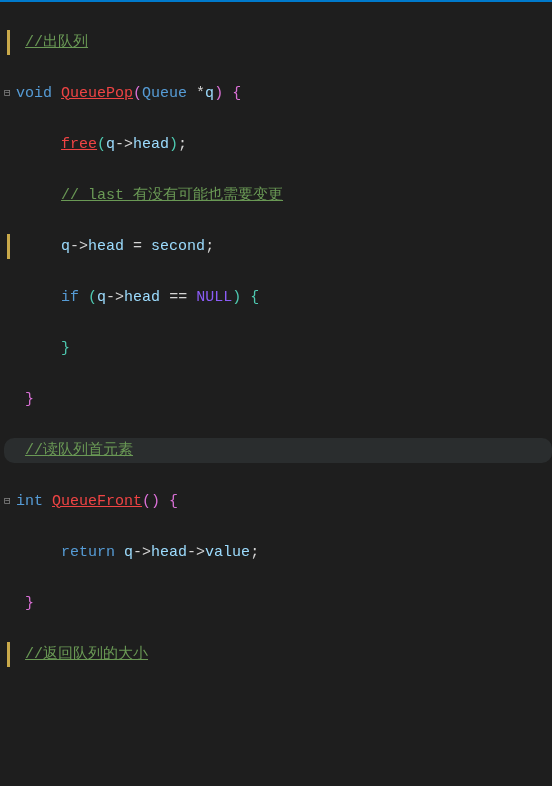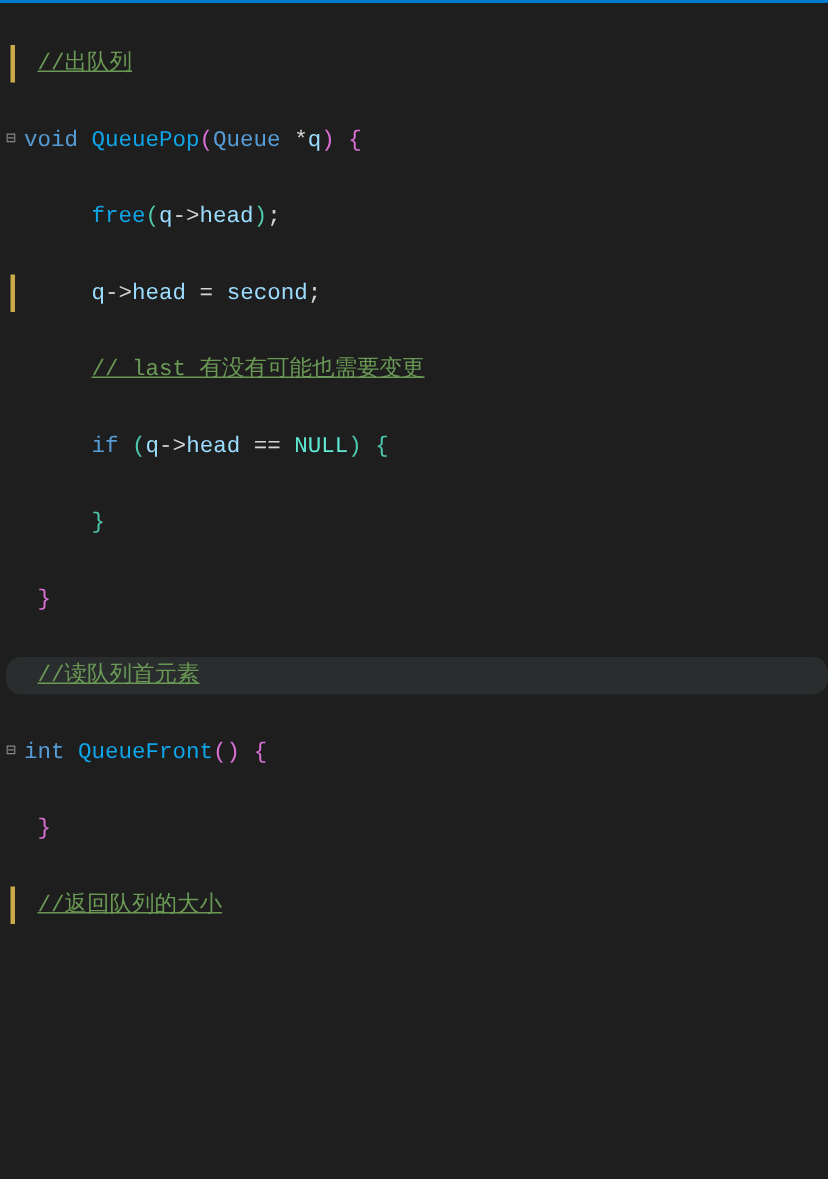--- a/index.html
+++ b/index.html
@@ -39,51 +39,52 @@
       position: absolute;
       left: 3px;
       top: 0;
       bottom: 0;
       width: 3px;
       background: #c9a94a;
     }
     .comment { color: #6a9955; text-decoration: underline; }
     .keyword { color: #569cd6; margin-top: 24px; }
     .type { color: #569cd6; margin-top: 36px; }
-    .func { color: #0ea5e9; }
+    .func { color: #ef4444; text-decoration: underline; }
     .var { color: #9cdcfe; }
     .punct { color: #d4d4d4; }
     .paren { color: #da70d6; }
     .paren2 { color: #4ec9b0; }
     .op { color: #d4d4d4; }
-    .null { color: #5eead4; }
+    .null { color: #8b5cf6; }
     .highlighted {
       background: #2a2d2e;
       border-radius: 10px;
     }
     .top-border {
       border-top: 2px solid #007acc;
       width: 100%;
     }
   </style>
 </head>
 <body>
 
 <div class="top-border"></div>
 <div class="editor">
 <span class="line"><span class="gutter-mark"></span> <span class="comment">//出队列</span></span>
 <span class="line"><span class="fold-marker">⊟</span><span class="type">void</span> <span class="func">QueuePop</span><span class="paren">(</span><span class="type">Queue</span> <span class="op">*</span><span class="var">q</span><span class="paren">)</span> <span class="paren">{</span></span>
 <span class="line">     <span class="func">free</span><span class="paren2">(</span><span class="var">q</span><span class="op">-&gt;</span><span class="var">head</span><span class="paren2">)</span><span class="punct">;</span></span>
+<span class="line">     <span class="comment">// last 有没有可能也需要变更</span></span>
 <span class="line"><span class="gutter-mark"></span>     <span class="var">q</span><span class="op">-&gt;</span><span class="var">head</span> <span class="op">=</span> <span class="var">second</span><span class="punct">;</span></span>
-<span class="line">     <span class="comment">// last 有没有可能也需要变更</span></span>
 <span class="line">     <span class="keyword">if</span> <span class="paren2">(</span><span class="var">q</span><span class="op">-&gt;</span><span class="var">head</span> <span class="op">==</span> <span class="null">NULL</span><span class="paren2">)</span> <span class="paren2">{</span></span>
 <span class="line">     <span class="paren2">}</span></span>
 <span class="line"> <span class="paren">}</span></span>
 <span class="line highlighted"> <span class="comment">//读队列首元素</span></span>
 <span class="line"><span class="fold-marker">⊟</span><span class="type">int</span> <span class="func">QueueFront</span><span class="paren">(</span><span class="paren">)</span> <span class="paren">{</span></span>
+<span class="line">     <span class="keyword">return</span> <span class="var">q</span><span class="op">-&gt;</span><span class="var">head</span><span class="op">-&gt;</span><span class="var">value</span><span class="punct">;</span></span>
 <span class="line"> <span class="paren">}</span></span>
 <span class="line"><span class="gutter-mark"></span> <span class="comment">//返回队列的大小</span></span>
 
 
 
 
 
 
 
 

